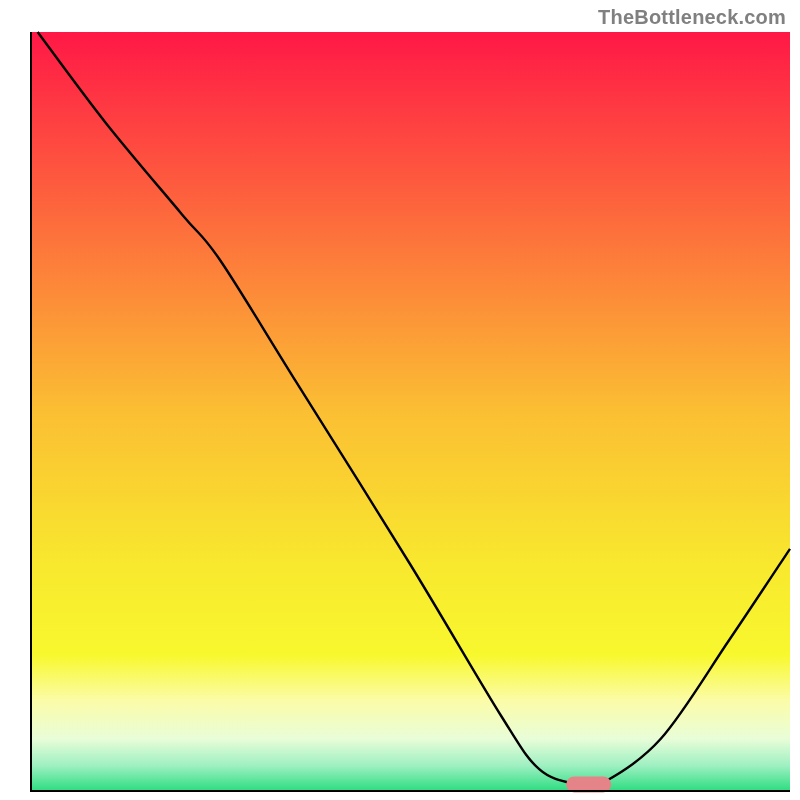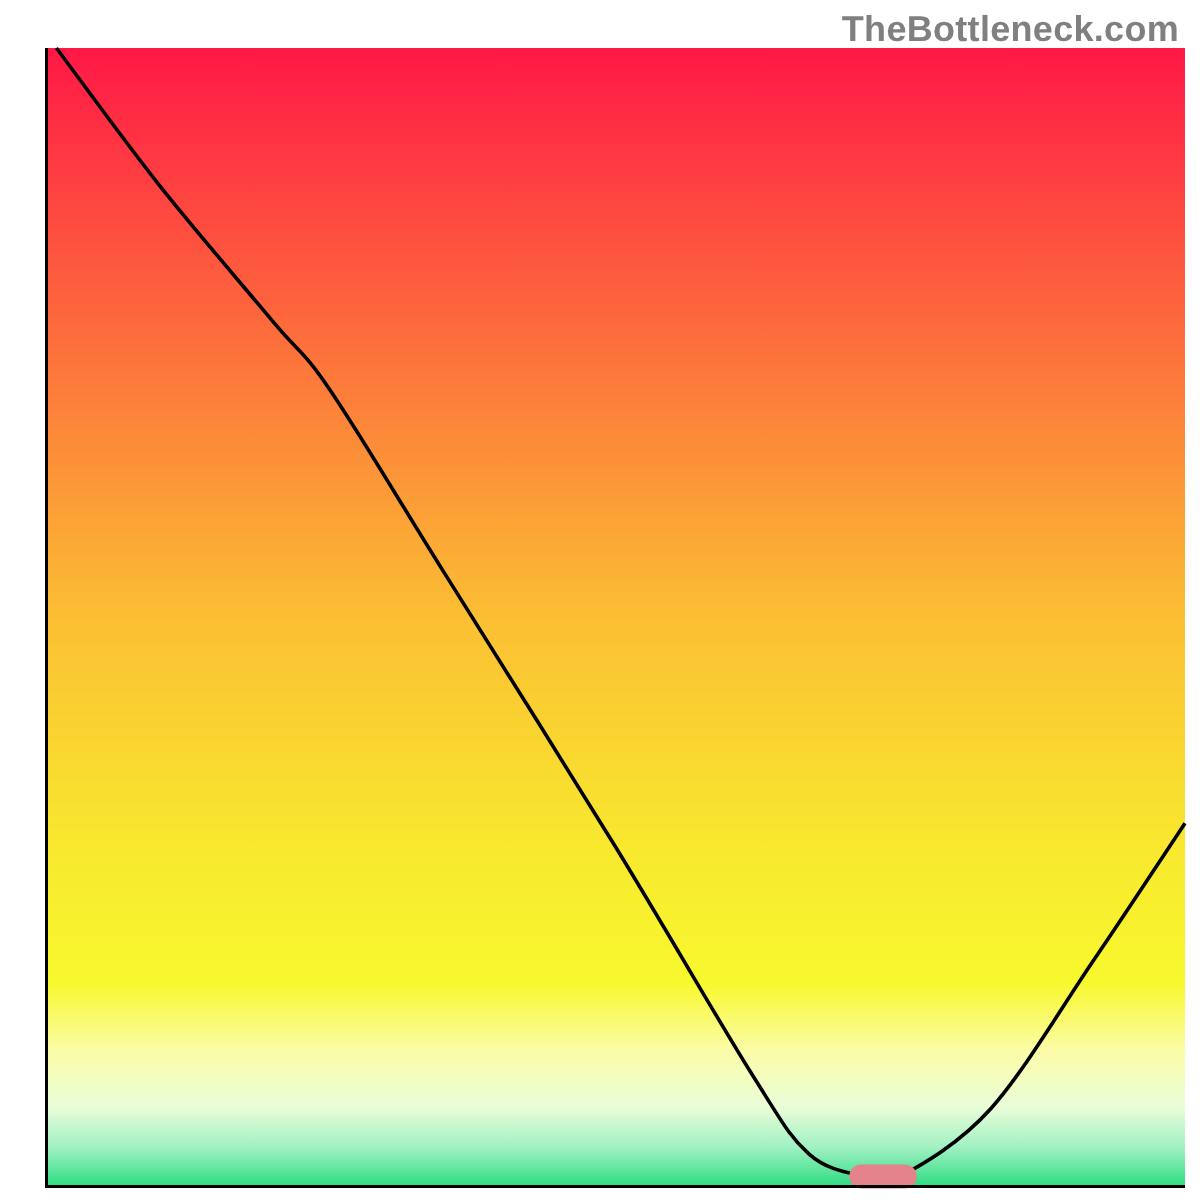--- a/index.html
+++ b/index.html
@@ -13,21 +13,21 @@
   }
   .container {
     position: relative;
     width: 800px;
     height: 800px;
   }
   .watermark {
     position: absolute;
     top: 6px;
     right: 14px;
-    font-size: 24px;
+    font-size: 20px;
     font-weight: bold;
     color: #808080;
     letter-spacing: 0.2px;
     z-index: 5;
   }
   .plot-area {
     position: absolute;
     left: 30px;
     top: 32px;
     width: 760px;

